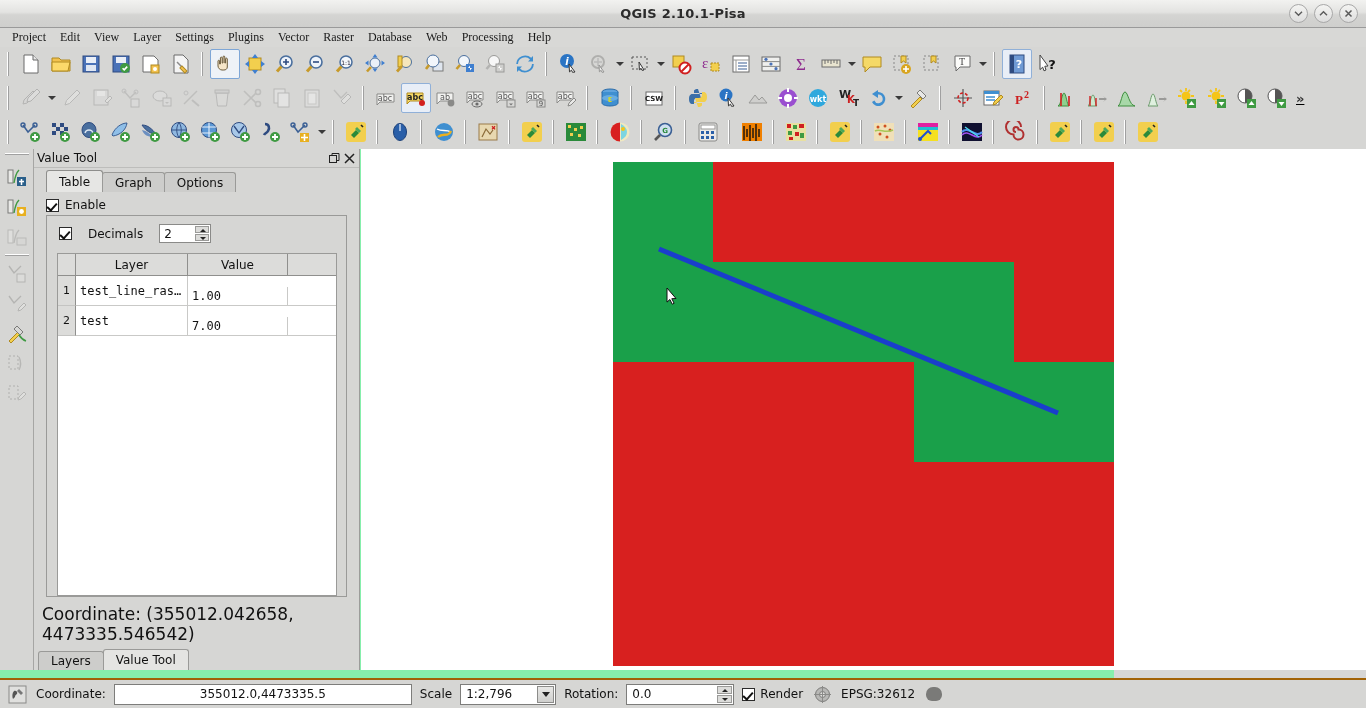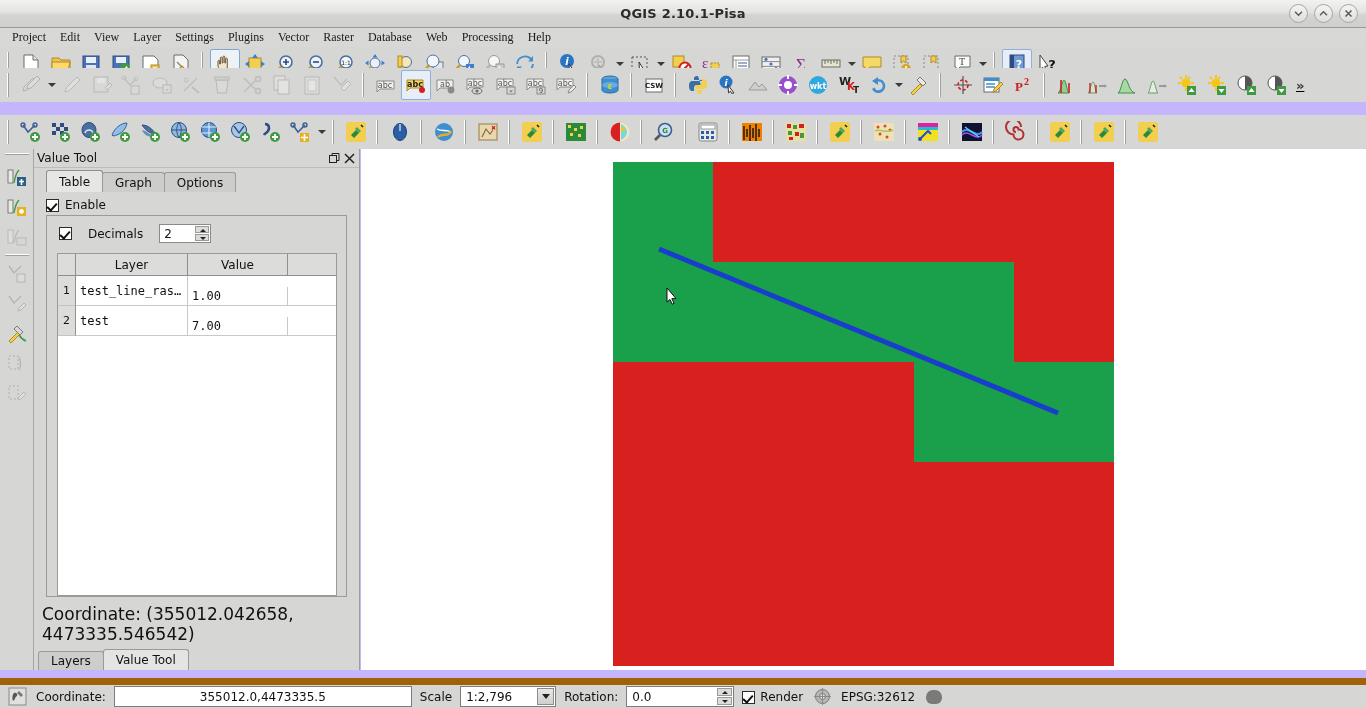--- a/index.html
+++ b/index.html
@@ -5,21 +5,21 @@
   * { box-sizing: border-box; }
   html, body {
     margin: 0; padding: 0;
     width: 1366px; height: 708px;
     overflow: hidden;
     font-family: "DejaVu Sans", "Liberation Sans", sans-serif;
     font-size: 12px;
     background: #d6d6d6;
     -webkit-font-smoothing: none;
   }
-  #app { position: relative; width: 1366px; height: 708px; background: #c4b5fd; }
+  #app { position: relative; width: 1114px; height: 708px; background: #86efac; }
 
   
   #titlebar {
     position: absolute; left: 0; top: 0; width: 1366px; height: 28px;
     background: linear-gradient(to bottom, #f2f2f0 0%, #e3e3e1 45%, #d4d4d2 55%, #cfcfcd 100%);
     border-bottom: 1px solid #9a9a9a;
     display: flex; align-items: center; justify-content: center;
   }
   #title-text {
     font-weight: bold; font-size: 13px; color: #2b2b2b; letter-spacing: .2px;
@@ -43,21 +43,21 @@
     padding: 1px 7px; font-size: 12px; color: #1a1a1a; white-space: nowrap;
   }
 
   
   .toolbar-row {
     position: absolute; left: 0; width: 1366px; height: 34px;
     background: #d6d6d4; display: flex; align-items: center;
     padding-left: 2px; overflow: hidden;
   }
   #tb1 { top: 47px; }
-  #tb2 { top: 68px; text-decoration: underline; }
+  #tb2 { top: 81px; text-decoration: underline; }
   #tb3 { top: 115px; }
 
   .tb-sep {
     width: 8px; height: 26px; margin: 0 3px; flex: none;
     position: relative;
   }
   .tb-sep::before, .tb-sep::after {
     content: ""; position: absolute; top: 1px; height: 24px; width: 1px;
   }
   .tb-sep::before { left: 2px; background: #ffffff; }
@@ -229,21 +229,21 @@
     position: absolute; left: 361px; top: 149px; width: 1005px; height: 521px;
     background: #ffffff; overflow: hidden;
   }
   #raster { position: absolute; }
   .blk { position: absolute; }
   #cursor { position: absolute; width: 12px; height: 19px; }
 
   
   #statusbar {
     position: absolute; left: 0; top: 678px; width: 1366px; height: 30px;
-    background: #d6d6d4; border-top: 7px solid #a16207;
+    background: #d6d6d4; border-top: 2px solid #a16207;
     display: flex; align-items: center; padding: 0 6px; gap: 8px;
   }
   .sb-ico { width: 22px; height: 22px; display:flex; align-items:center; justify-content:center; }
   .sb-label { font-size: 12px; color: #111; }
   #coord-input {
     width: 298px; height: 21px; background: #ffffff; border: 1px solid #7d7d7b;
     display: flex; align-items: center; justify-content: center;
     font-size: 12px; color: #111;
   }
   #scale-combo {

